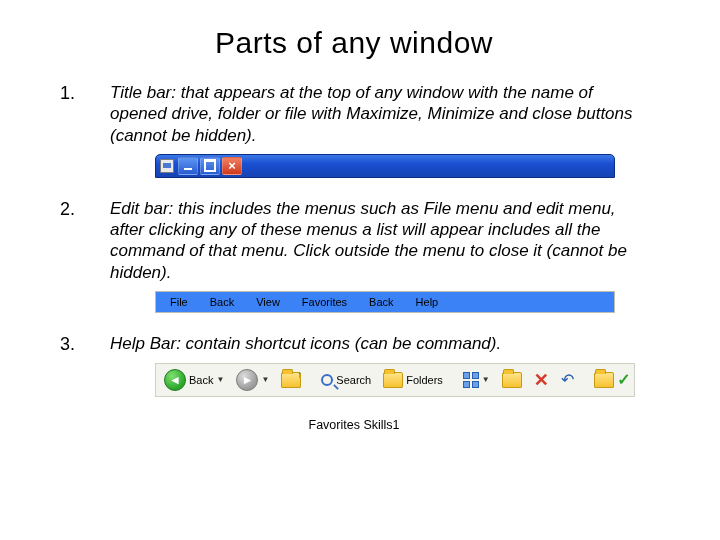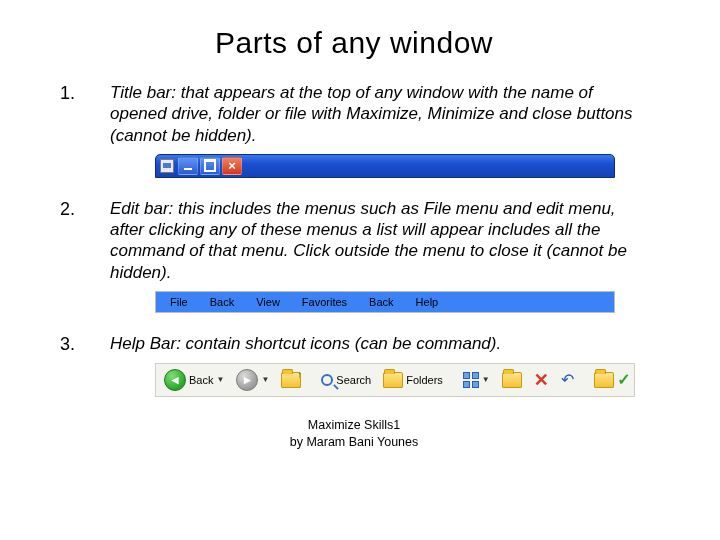--- a/index.html
+++ b/index.html
@@ -236,16 +236,15 @@
       </div>
       <div class="vdiv"></div>
       <div class="tbtn">
         <div class="foldericon"></div>
         <span class="greenchk">✓</span>
       </div>
     </div>
   </div>
 
   <div class="footer">
-    <div>Maximize Skills1</div>
-    <div>by Maram Bani Younes</div>
+    <div>Favorites Skills1</div>
   </div>
 </div>
 
 </body></html>

